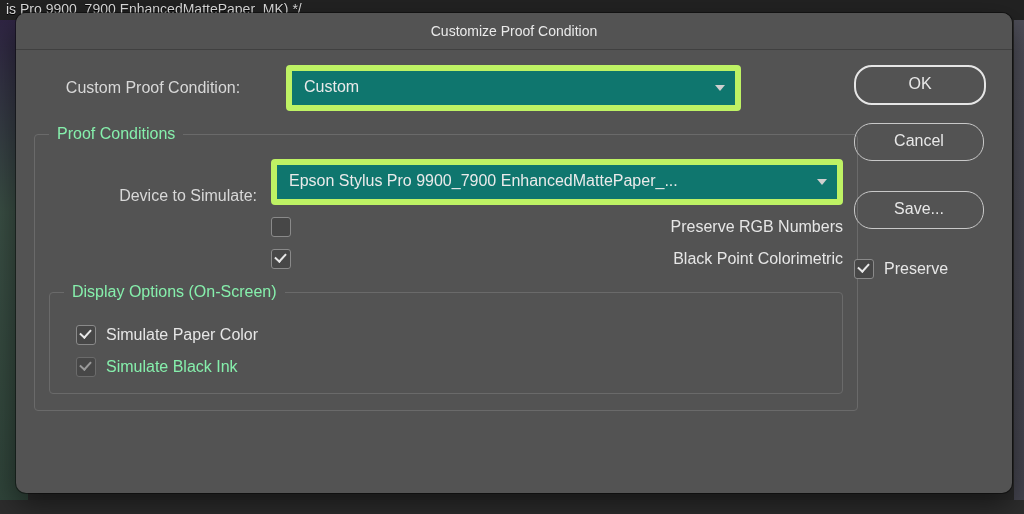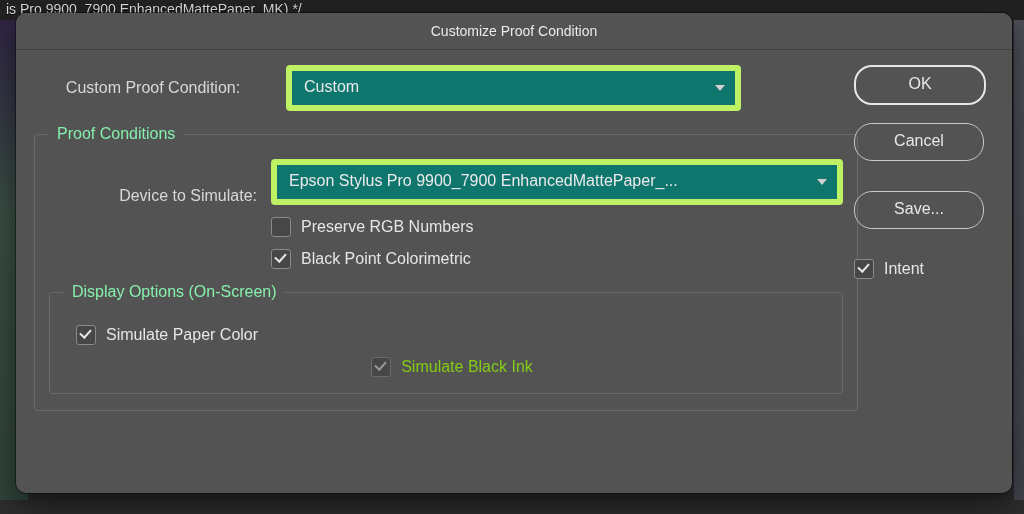--- a/index.html
+++ b/index.html
@@ -151,21 +151,21 @@
     color: #d8d8d8;
   }
   .inner-field { flex: 1; }
 
   .cbx {
     display: flex;
     align-items: center;
     gap: 10px;
     color: #e6e6e6;
   }
-  .cbx.disabled { color: #84cc16; justify-content: center; }
+  .cbx.disabled { color: #86efac; }
   .cbx .box {
     width: 18px; height: 18px;
     border: 1px solid #8a8a8a;
     border-radius: 3px;
     background: #474747;
     position: relative;
     flex-shrink: 0;
   }
   .cbx .box.checked::after {
     content: "";
@@ -174,21 +174,21 @@
     width: 9px; height: 5px;
     border-left: 2.5px solid #e8e8e8;
     border-bottom: 2.5px solid #e8e8e8;
     transform: translateY(3px) rotate(-48deg);
   }
   .cbx.disabled .box { border-color: #6b6b6b; }
   .cbx.disabled .box.checked::after {
     border-color: #9a9a9a;
   }
 
-  .cb-indent { margin-left: 222px; margin-top: 12px; }
+  .cb-indent { margin-left: 222px; margin-top: 12px; justify-content: space-between; }
   .cb-indent2 { margin-left: 12px; margin-top: 12px; }
 
   
   .pill {
     display: block;
     width: 128px;
     height: 36px;
     line-height: 34px;
     text-align: center;
     border: 1.5px solid #c8c8c8;
@@ -285,18 +285,18 @@
 
     <div class="side-col">
       <div class="pill primary">OK</div>
       <div class="pill gap-lg">Cancel</div>
       <div class="pill gap-lg">Save...</div>
 
       <div class="preview-row">
         <span class="box checked" style="width:18px;height:18px;border:1px solid #8a8a8a;border-radius:3px;background:#474747;position:relative">
           <span style="position:absolute;left:3px;top:3px;width:9px;height:5px;border-left:2.5px solid #e8e8e8;border-bottom:2.5px solid #e8e8e8;transform:rotate(-48deg)"></span>
         </span>
-        <span>Intent</span>
+        <span>Preserve</span>
       </div>
     </div>
 
   </div>
 </div>
 
 </body></html>

